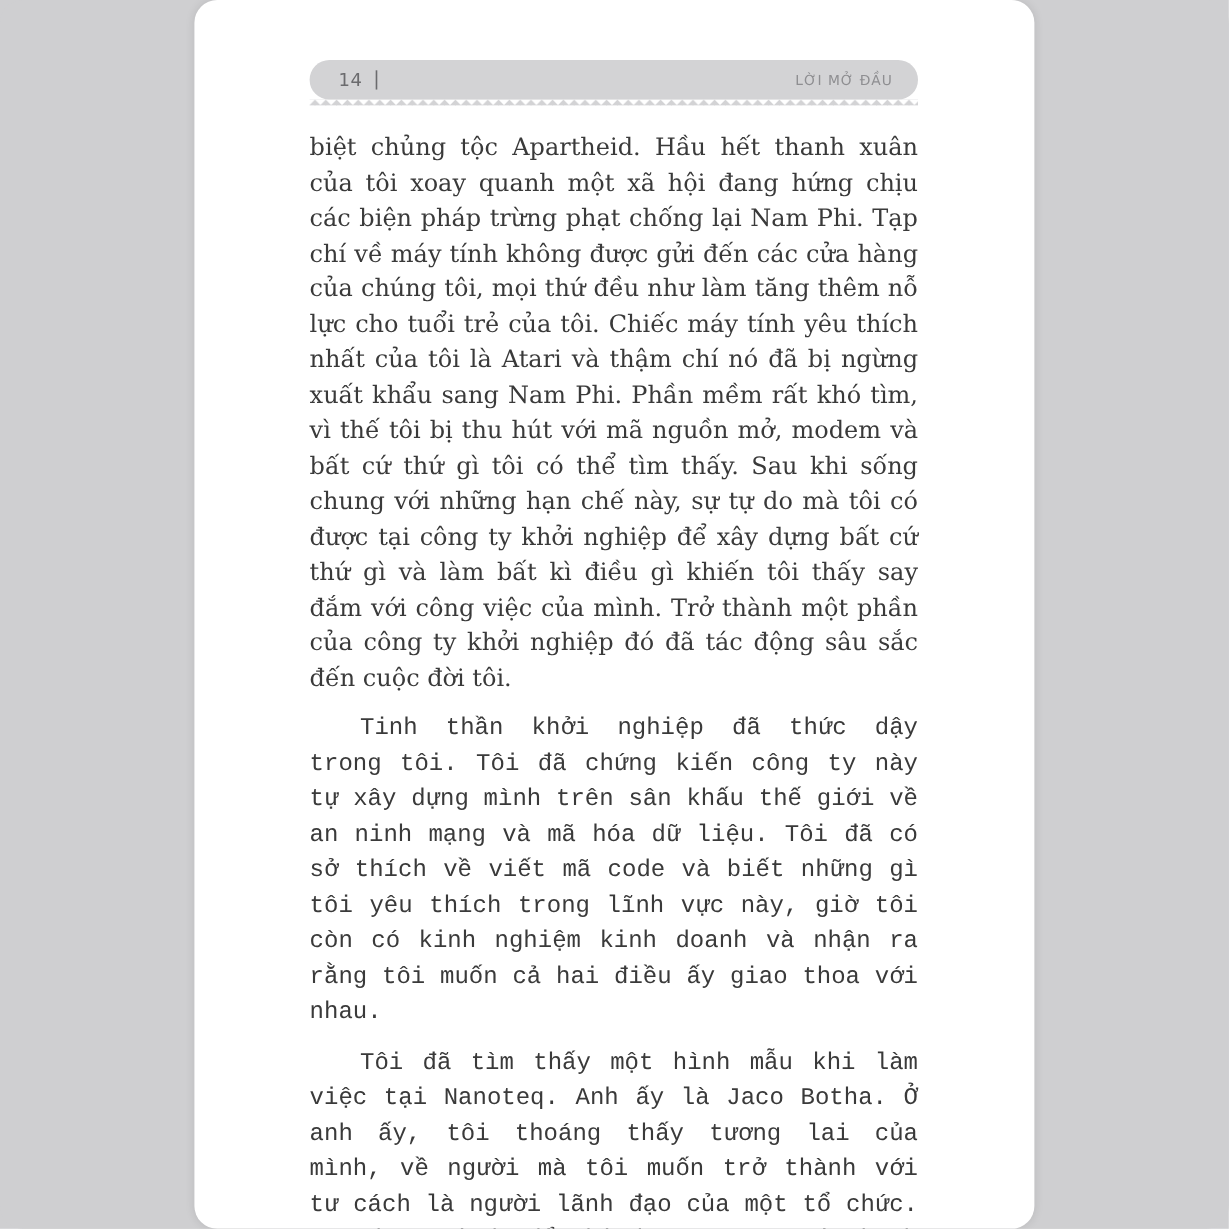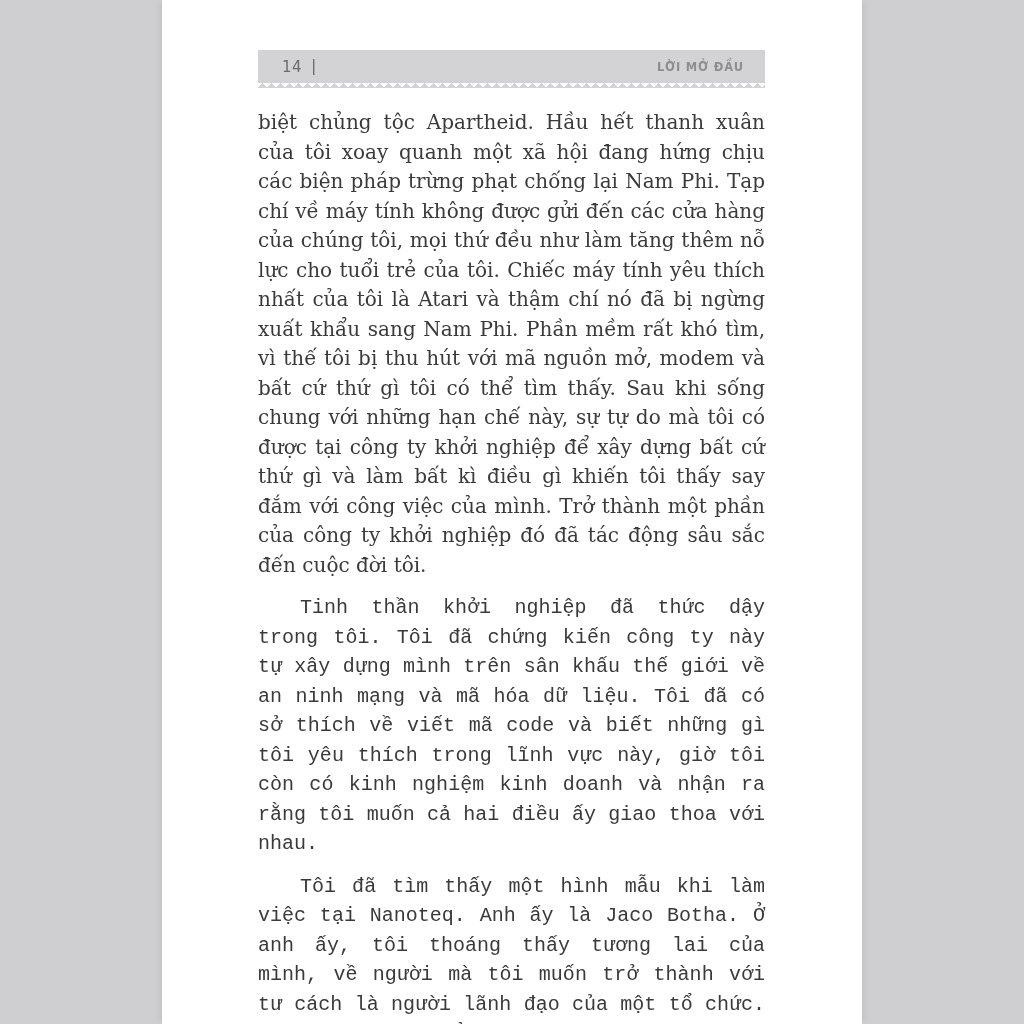--- a/index.html
+++ b/index.html
@@ -3,21 +3,21 @@
 <meta charset="utf-8">
 <style>
   :root {
     --bg: #cfcfd1;
     --paper: #ffffff;
     --bar: #d3d3d5;
     --bar-text: #8e8e91;
     --bar-num: #6b6b6e;
     --ink: #3a3a3a;
   }
-  * { margin: 0; padding: 0; box-sizing: border-box; }
+  * { margin: 0; padding: 0; box-sizing: border-box; border-radius: 19px; }
   html, body {
     width: 1024px; height: 1024px;
     overflow: hidden;
     background: var(--bg);
     font-family: "DejaVu Serif", "Liberation Serif", serif;
   }
   .book-page {
     position: relative;
     width: 700px; height: 1024px;
     margin: 0 auto;
@@ -55,21 +55,20 @@
   }
   .header-divider {
     font-size: 16px;
     color: var(--bar-num);
     transform: translateY(-1px);
   }
   .chapter-title {
     font-size: 11.5px;
     color: var(--bar-text);
     letter-spacing: 0.8px;
-    font-weight: bold;
   }
   .article {
     position: absolute;
     top: 108px; left: 96px;
     width: 507px;
     color: var(--ink);
     font-size: 20px;
     line-height: 29.5px;
     text-align: justify;
   }

